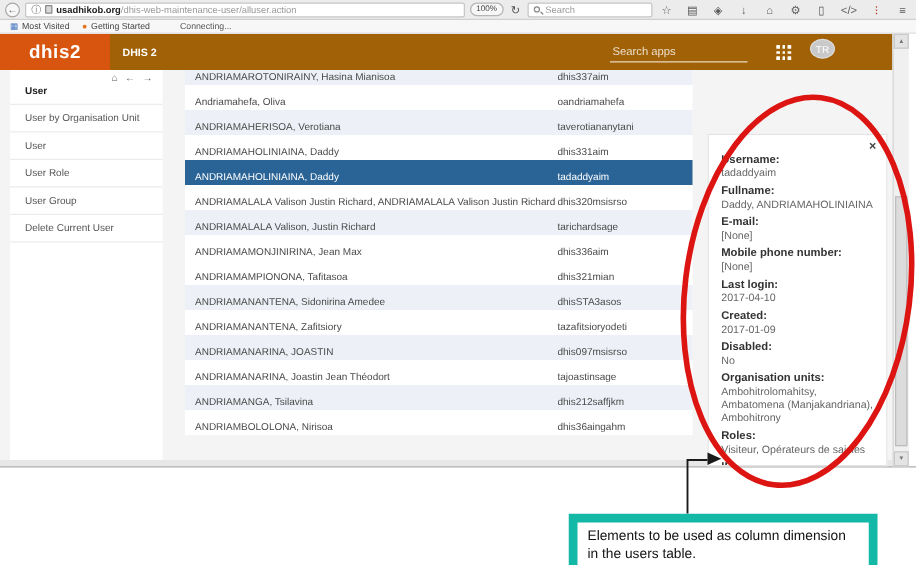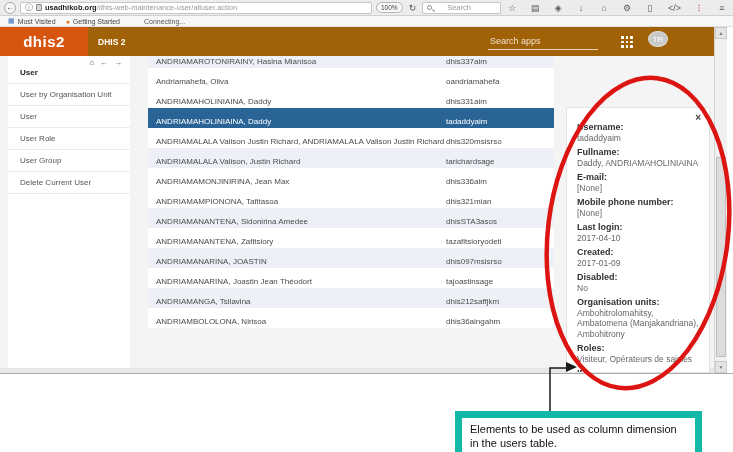--- a/index.html
+++ b/index.html
@@ -26,22 +26,22 @@
   .lock-ic { width:6px; height:7px; border:1px solid #8a8a8a; border-radius:1px; background:#d9d9d9; }
   .url-text { font-size:7.5px; white-space:nowrap; }
   .url-domain { color:#222; font-weight:bold;margin-top:40px; }
   .url-path { color:#999; }
   .zoom-pill {
     font-size:6.5px; color:#444; border:1px solid #b5b5b5; border-radius:6px;
     padding:1px 4px; background:#f7f7f7;
   }
   .reload-btn { font-size:9px; color:#555; padding:0 2px; }
   .search-field {
-    width:79px; height:12px; background:#fff; border:1px solid #c6c6c6; border-radius:2px;
-    display:flex; align-items:center; gap:15px; padding:0 4px;text-align:right;
+    width:100px; height:12px; background:#fff; border:1px solid #c6c6c6; border-radius:2px;
+    display:flex; align-items:center; gap:4px; padding:0 4px;text-align:right;
   }
   .mag-ic { width:5px; height:5px; border:1px solid #888; border-radius:50%; position:relative; flex:0 0 auto; }
   .mag-ic::after { content:""; position:absolute; left:4px; top:4px; width:3px; height:1px; background:#888; transform:rotate(45deg); }
   .search-ph { font-size:7.5px; color:#999; }
   .chrome-icons { display:flex; align-items:center; gap:0; flex:1; justify-content:space-between; padding:0 2px; }
   .chrome-icons .ci { font-size:9px; color:#5a5a5a; text-align:center; min-width:10px; }
   .chrome-icons .ci.colored { color:#c0392b; }
   
   .bookmarks {
     position:absolute; top:16px; left:0; width:733px; height:11px;
@@ -227,20 +227,24 @@
       <div class="row even">
         <span class="cell fullname">ANDRIAMAROTONIRAINY, Hasina Mianisoa</span>
         <span class="cell username">dhis337aim</span>
       </div>
 
       <div class="row">
         <span class="cell fullname">Andriamahefa, Oliva</span>
         <span class="cell username">oandriamahefa</span>
       </div>
 
+      <div class="row even">
+        <span class="cell fullname">ANDRIAMAHERISOA, Verotiana</span>
+        <span class="cell username">taverotiananytani</span>
+      </div>
 
       <div class="row">
         <span class="cell fullname">ANDRIAMAHOLINIAINA, Daddy</span>
         <span class="cell username">dhis331aim</span>
       </div>
 
       <div class="row selected even">
         <span class="cell fullname">ANDRIAMAHOLINIAINA, Daddy</span>
         <span class="cell username">tadaddyaim</span>
       </div>

